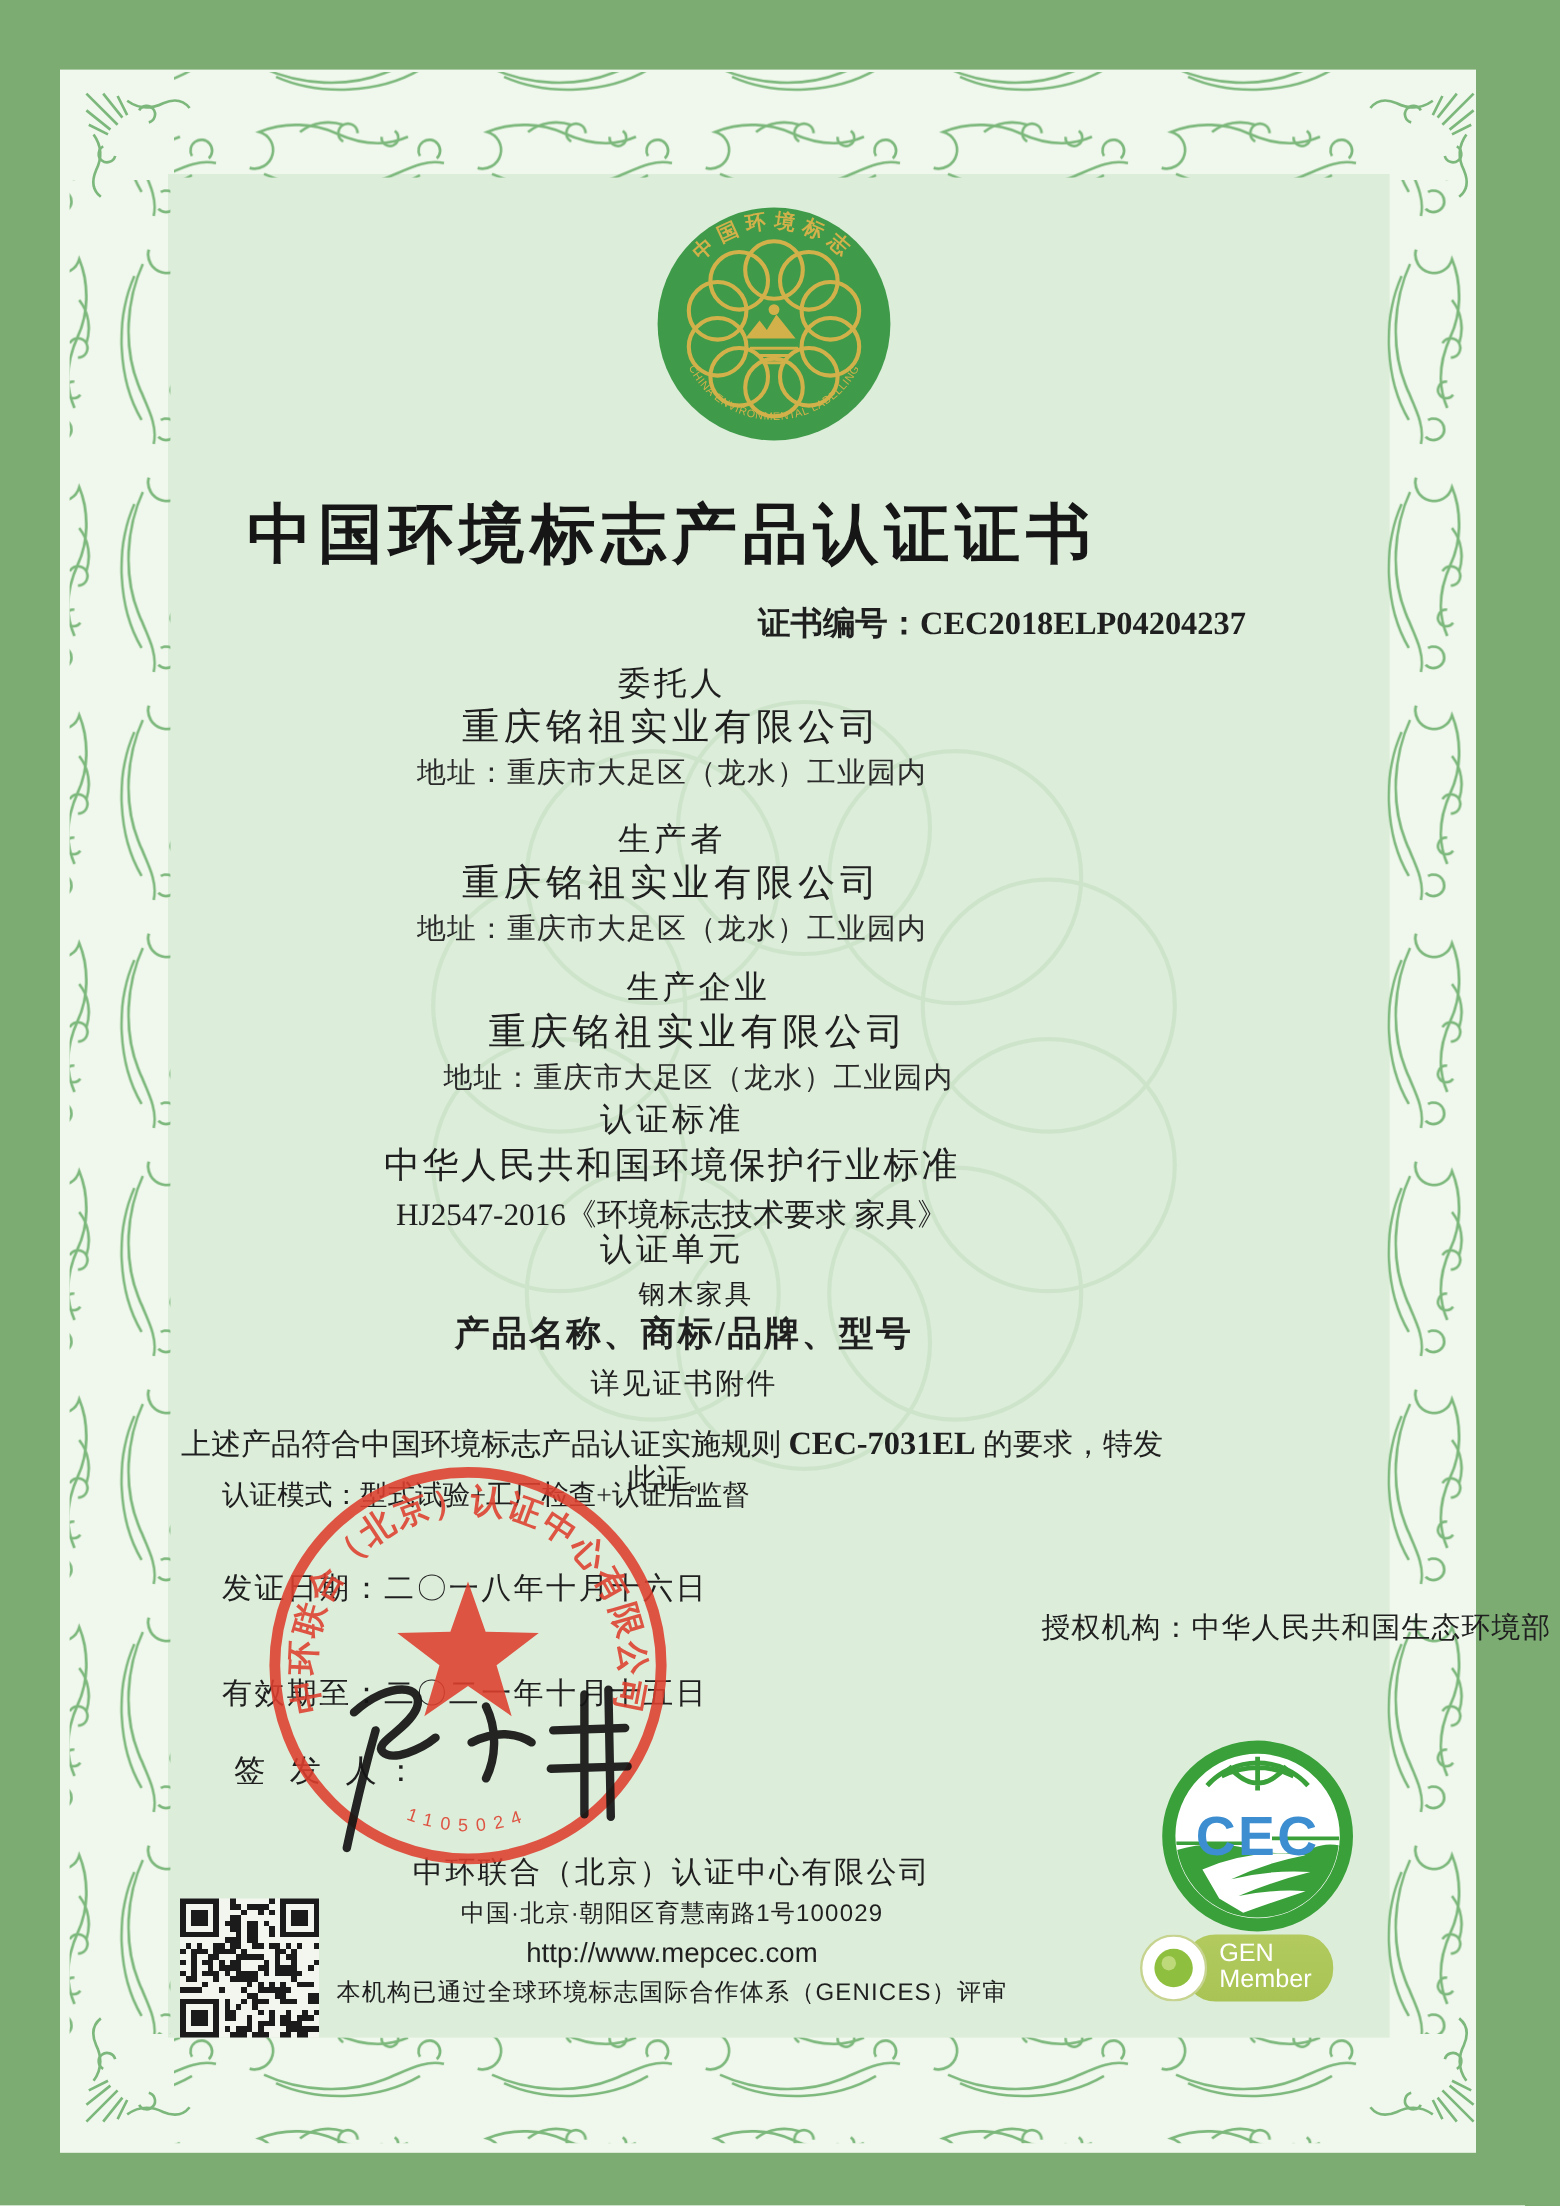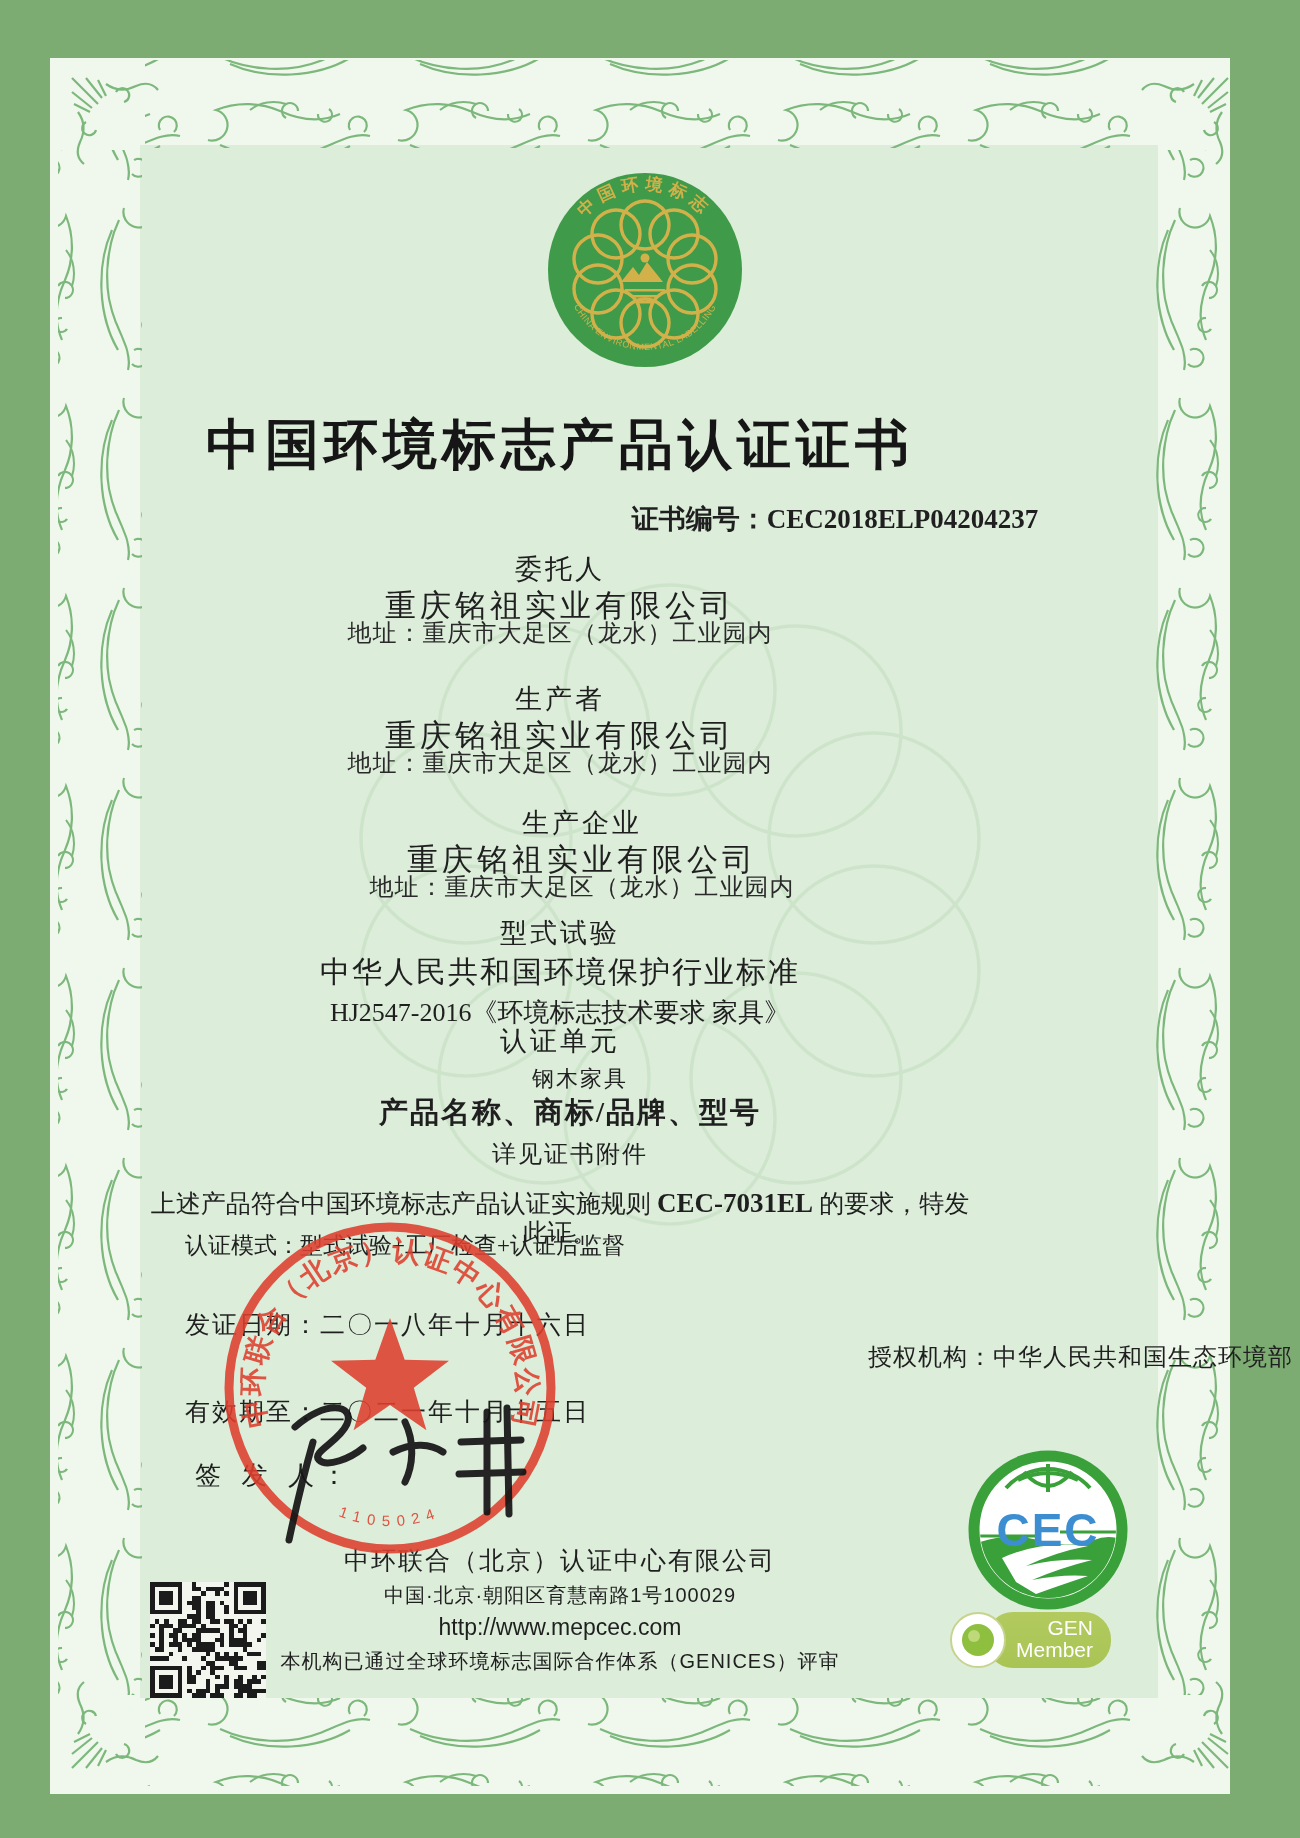--- a/index.html
+++ b/index.html
@@ -16,42 +16,42 @@
   svg.overlay{position:absolute;left:0;top:0;width:1300px;height:1838px;pointer-events:none;}
   .abs{position:absolute;}
   .ct{position:absolute;left:140px;width:840px;text-align:center;line-height:1.15;}
   .lf{position:absolute;line-height:1.2;}
   .title{top:414px;font-size:54px;font-weight:bold;letter-spacing:5px;color:#161616;}
   .certno{top:501px;left:600px;width:470px;text-align:center;font-size:27px;font-weight:bold;}
   .party{line-height:1;}
   .p1{top:556px;} .p2{top:686px;} .p3{top:810px;padding-left:44px;}
   .role{font-size:27px;letter-spacing:3px;}
   .company{font-size:31px;letter-spacing:4px;margin-top:7px;}
-  .address{font-size:24px;letter-spacing:1px;margin-top:0;color:#2a2a2a;}
+  .address{font-size:24px;letter-spacing:1px;margin-top:12px;color:#2a2a2a;}
   .std{top:918px;} .std .l1{font-size:27px;letter-spacing:3px;}
   .std .l2{font-size:30px;letter-spacing:2px;margin-top:6px;}
   .std .l3{font-size:26px;margin-top:8px;}
   .unit{top:1026px;} .unit .l1{font-size:27px;letter-spacing:3px;}
   .unit .l2{font-size:22px;letter-spacing:2px;margin-top:9px;padding-left:40px;}
   .prod{top:1096px;padding-left:20px;} .prod .l1{font-size:29px;font-weight:bold;letter-spacing:2px;}
   .prod .l2{font-size:24px;letter-spacing:2px;margin-top:12px;}
   .statement{top:1188px;font-size:25px;}
   .statement b{font-size:27px;font-weight:bold;}
   .mode{top:1232px;left:185px;font-size:23px;}
   .note{top:1262px;left:185px;font-size:23px;}
   .dateline{left:185px;font-size:25px;letter-spacing:2px;}
   .d1{top:1310px;} .d2{top:1397px;}
   .auth{top:1343px;left:868px;font-size:24px;letter-spacing:1px;}
   .signer{top:1460px;left:195px;font-size:26px;letter-spacing:7px;}
   .sans{font-family:"Liberation Sans","DejaVu Sans",sans-serif;}
   .f1{top:1546px;font-size:25px;letter-spacing:2px;}
   .f2{top:1584px;font-size:20px;letter-spacing:1px;}
   .f3{top:1614px;font-size:23px;}
   .f4{top:1650px;font-size:20px;letter-spacing:1px;}
-  .gen-badge{left:950px;top:1612px;display:flex;align-items:center;text-align:right;}
+  .gen-badge{left:950px;top:1612px;display:flex;align-items:center;}
   .gen-pill{margin-left:-20px;background:linear-gradient(#b2ca5e,var(--gen-olive));
             color:#fff;border-radius:27px;padding:5px 18px 7px 30px;
             font-family:"Liberation Sans","DejaVu Sans",sans-serif;
             font-size:21px;line-height:1.05;}
   .z3{z-index:3;} .z4{z-index:4;} .z5{z-index:5;}
 </style>
 </head>
 <body>
 
 <div class="page">
@@ -154,21 +154,21 @@
     <div class="company">重庆铭祖实业有限公司</div>
     <div class="address">地址：重庆市大足区（龙水）工业园内</div>
   </div>
   <div class="ct party p3 z3">
     <div class="role">生产企业</div>
     <div class="company">重庆铭祖实业有限公司</div>
     <div class="address">地址：重庆市大足区（龙水）工业园内</div>
   </div>
 
   <div class="ct std z3">
-    <div class="l1">型式试验</div>
+    <div class="l1">认证标准</div>
     <div class="l2">中华人民共和国环境保护行业标准</div>
     <div class="l3">HJ2547-2016《环境标志技术要求 家具》</div>
   </div>
 
   <div class="ct unit z3">
     <div class="l1">认证单元</div>
     <div class="l2">钢木家具</div>
   </div>
 
   <div class="ct prod z3">

